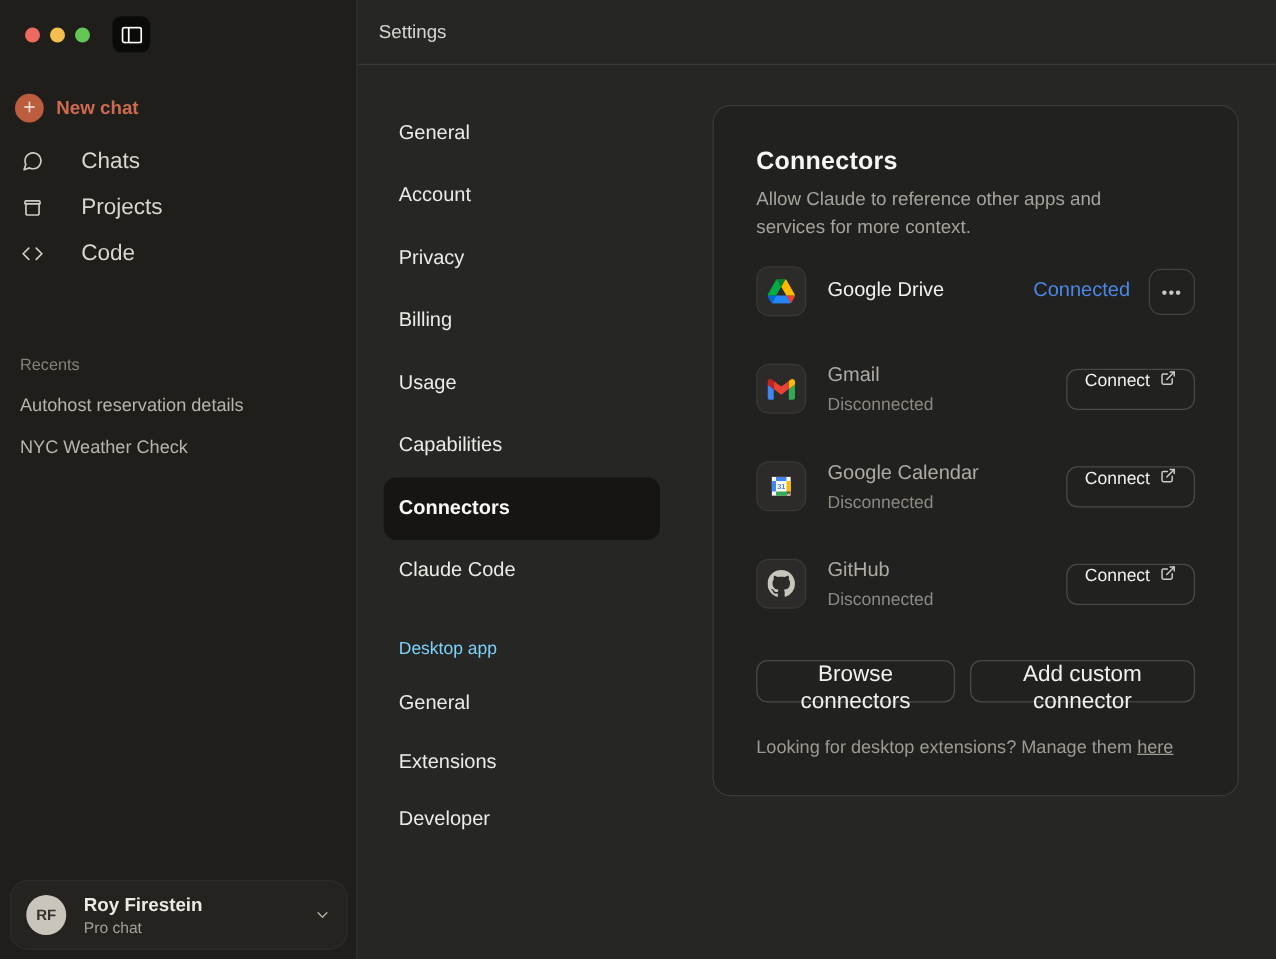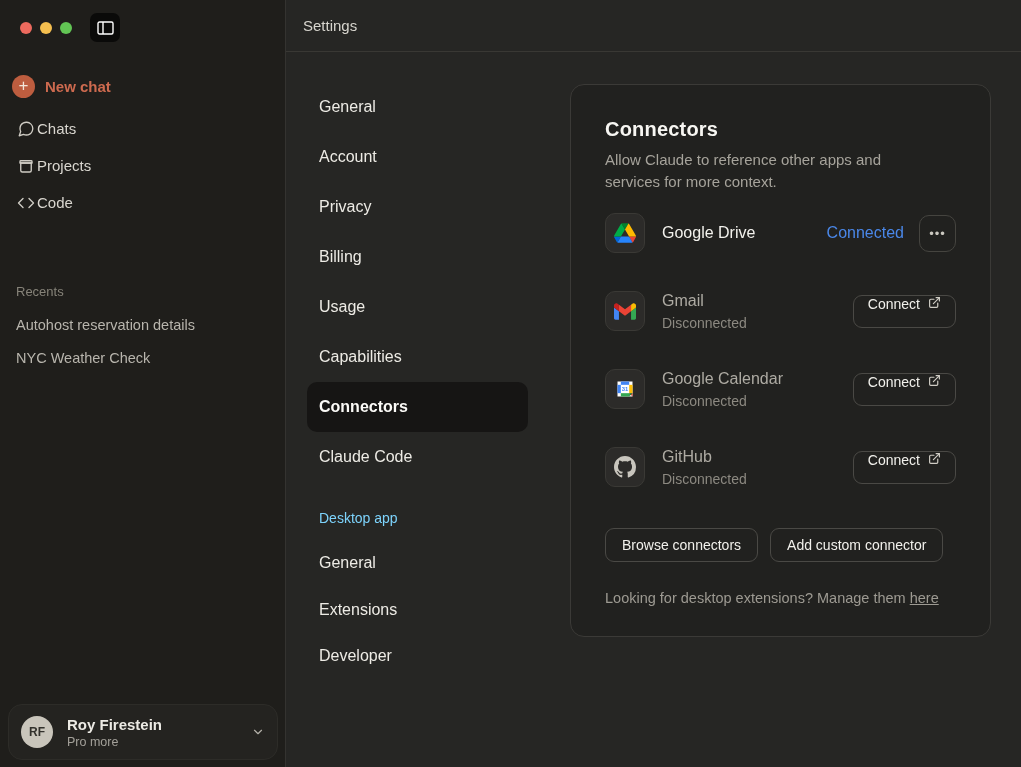--- a/index.html
+++ b/index.html
@@ -24,22 +24,22 @@
                 background:#0a0a09; border-radius:7px;
                 display:flex; align-items:center; justify-content:center; cursor:pointer; }
   .new-chat { position:absolute; left:12px; top:74px; height:24px;
               display:flex; align-items:center; gap:10px; color:#cd6a4f; cursor:pointer; }
   .plus-circle { width:23px; height:23px; border-radius:50%; background:#bd5d3f;
                  color:#f3e5d9; font-size:17px; font-weight:400; line-height:21px;
                  text-align:center; }
   .new-chat-label { font-size:15px; font-weight:600; }
 
   .side-nav { position:absolute; left:0; top:110px; width:100%; }
-  .side-item { height:37px; display:flex; align-items:center; gap:2px;
-               padding-left:16px; color:#d9d6cf; font-size:15px; cursor:pointer; }
+  .side-item { height:37px; display:flex; align-items:center; gap:30px;
+               padding-left:16px; color:#d9d6cf; font-size:18px; cursor:pointer; }
   .side-item .ic { width:19px; display:flex; justify-content:center; color:#cfccc4; }
 
   .recents-label { position:absolute; left:16px; top:284px; font-size:13px; color:#868379; }
   .recents { position:absolute; left:0; top:308px; width:100%; }
   .recent-item { height:33px; display:flex; align-items:center; padding-left:16px;
                  font-size:14.5px; color:#b8b5ad; cursor:pointer; white-space:nowrap; }
 
   .user-card { position:absolute; left:8px; bottom:7px; width:270px; height:56px;
                background:#242320; border:1px solid #2d2c28; border-radius:14px;
                display:flex; align-items:center; padding:0 12px; cursor:pointer; }
@@ -88,21 +88,21 @@
               border-radius:10px; background:transparent; color:#cbc8c0;
               font-size:13px; letter-spacing:1px; line-height:33px; text-align:center;
               cursor:pointer; font-family:inherit; }
   .connect-btn { display:flex; align-items:flex-start; gap:8px; padding:0 14px; height:33px;
                  border:1px solid #4a4945; border-radius:9px; background:transparent;
                  color:#f2f1ec; font-size:14px; font-family:inherit; cursor:pointer; }
   .connect-btn svg { color:#cfccc4; }
 
   .btn-row { margin-top:41px; display:flex; gap:12px; }
   .ghost-btn { height:34px; padding:0 16px; border:1px solid #4a4945; border-radius:9px;
-               background:transparent; color:#f2f1ec; font-size:14px;
+               background:transparent; color:#f2f1ec; font-size:18px;
                font-family:inherit; cursor:pointer; }
   .card-footer { margin-top:28px; font-size:14.5px; color:#9d9a92; }
   .card-footer a { color:#9d9a92; text-decoration:underline; cursor:pointer; }
 </style>
 </head>
 <body>
 
 <div class="sidebar">
 
   <div class="traffic">
@@ -156,21 +156,21 @@
   <div class="recents-label">Recents</div>
   <div class="recents">
     <div class="recent-item">Autohost reservation details</div>
     <div class="recent-item">NYC Weather Check</div>
   </div>
 
   <div class="user-card">
     <div class="avatar">RF</div>
     <div class="user-meta">
       <div class="user-name">Roy Firestein</div>
-      <div class="user-plan">Pro more</div>
+      <div class="user-plan">Pro chat</div>
     </div>
     <span class="user-chevron">
       <svg width="14" height="14" viewBox="0 0 24 24" fill="none" stroke="currentColor" stroke-width="2" stroke-linecap="round" stroke-linejoin="round">
           <polyline points="6 9 12 15 18 9"></polyline>
         </svg>
     </span>
   </div>
 </div>
 
 <div class="header">

